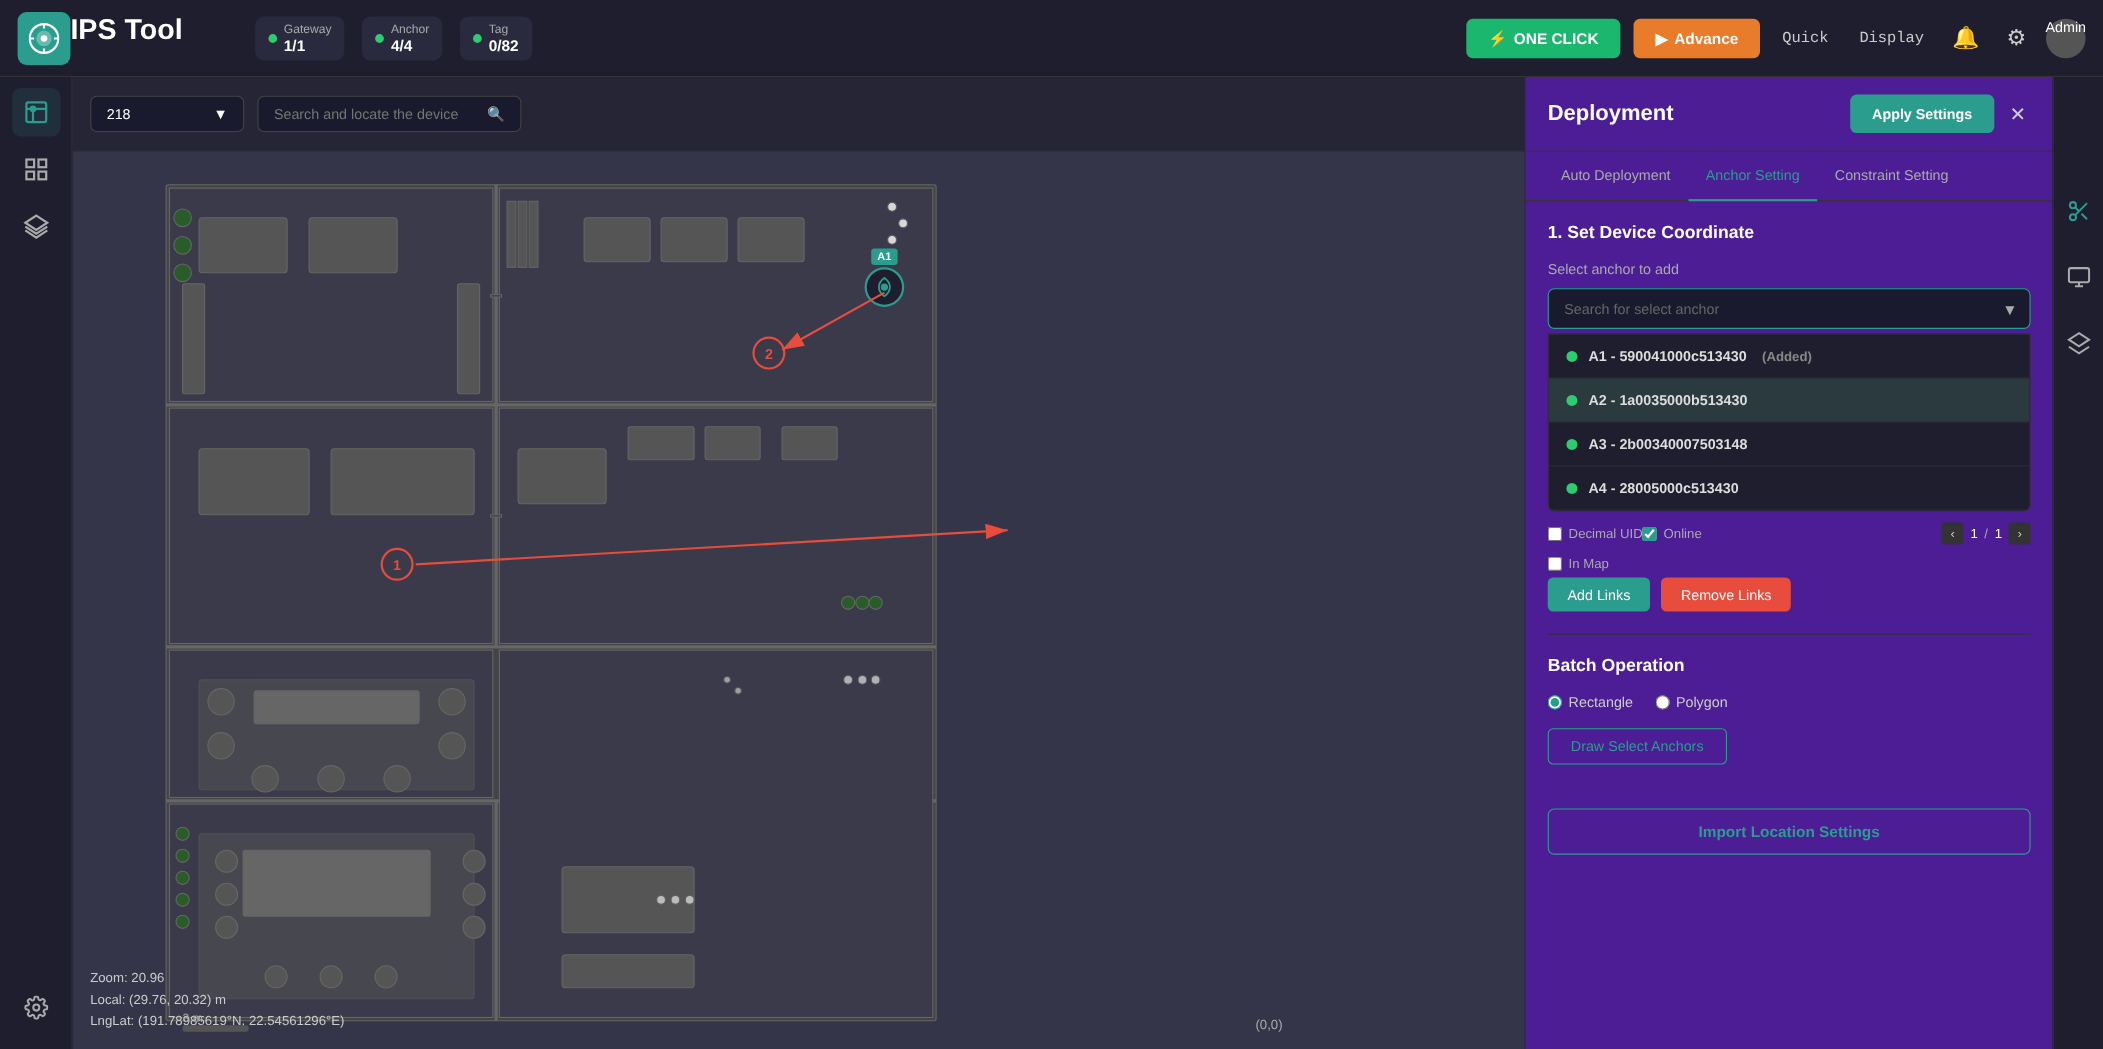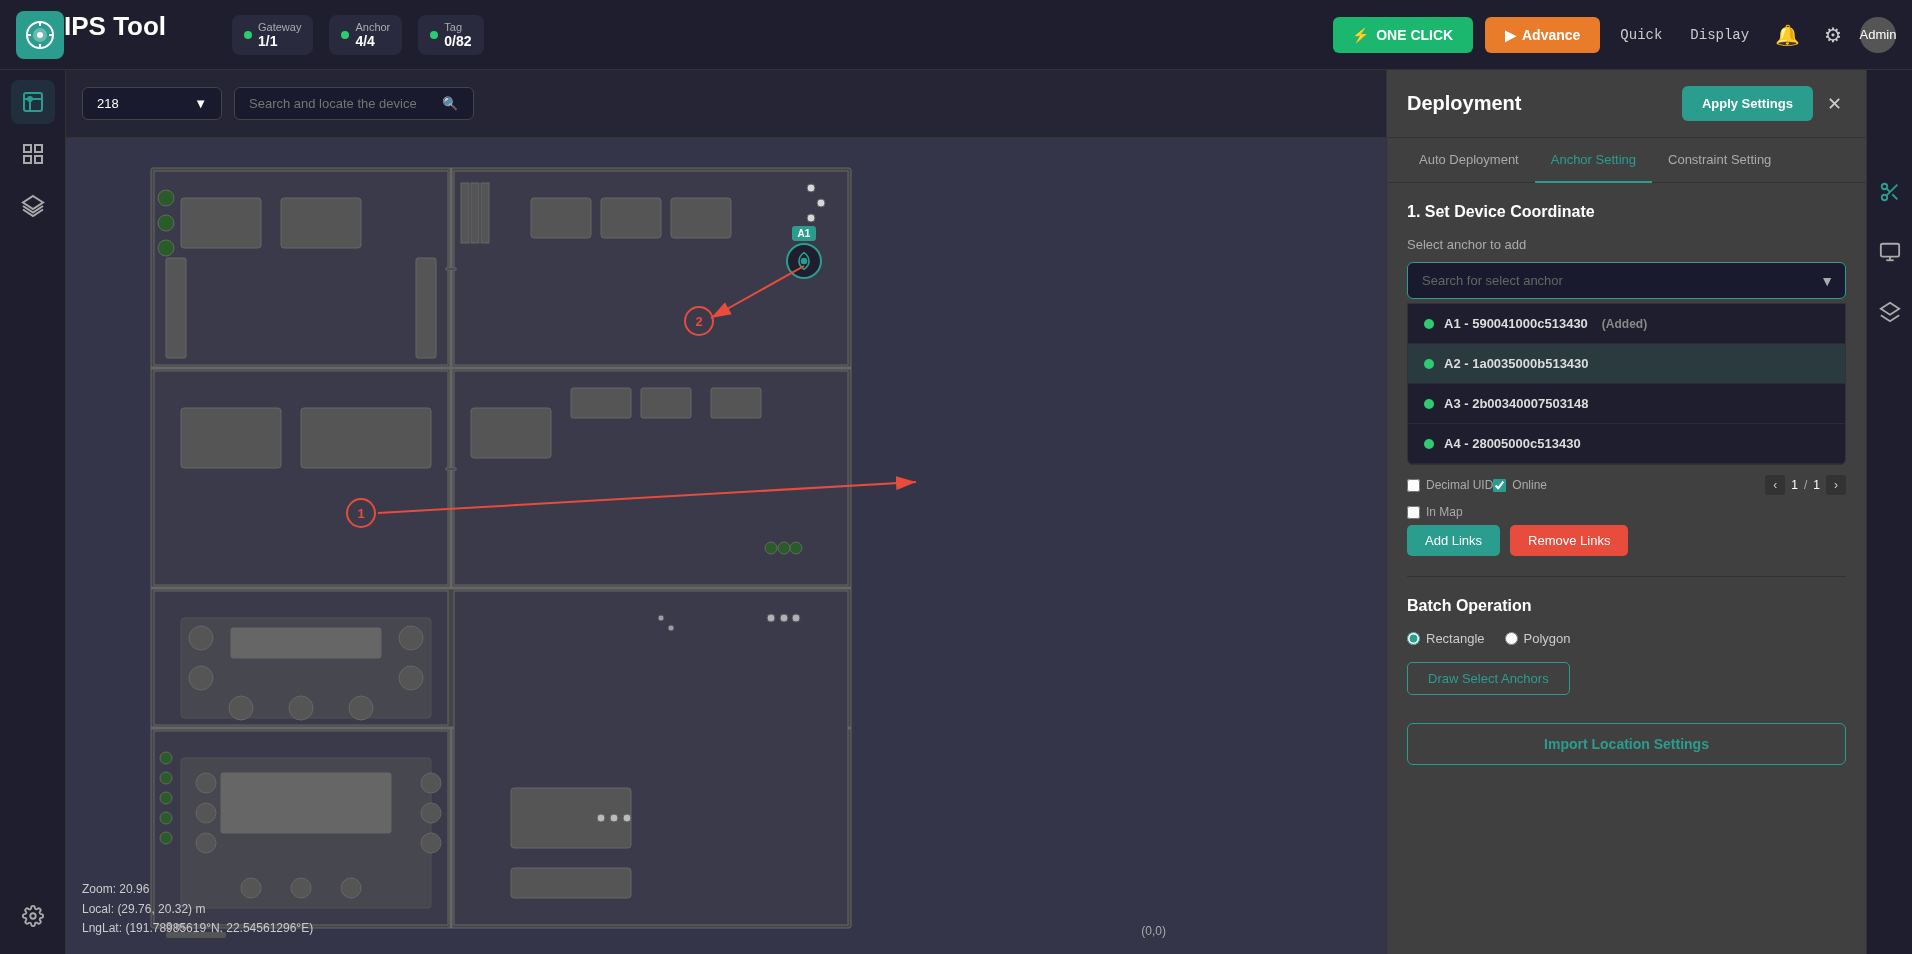--- a/index.html
+++ b/index.html
@@ -40,21 +40,21 @@
       padding: 10px 20px; font-size: 14px; font-weight: 600; cursor: pointer;
       display: flex; align-items: center; gap: 6px;
     }
     .btn-text { background: none; border: none; color: #ccc; font-size: 14px; cursor: pointer; padding: 6px 8px; font-family: Liberation Mono, monospace; }
     .icon-btn {
       background: none; border: none; color: #ccc; cursor: pointer;
       font-size: 20px; padding: 6px;
     }
     .avatar {
       width: 36px; height: 36px; border-radius: 50%; background: #555;
-      display: flex; align-items: center; justify-content: center; font-size: 13px; color: #fff;
+      display: flex; align-items: flex-start; justify-content: center; font-size: 13px; color: #fff;
     }
 
     
     #main { display: flex; height: 884px; }
 
     
     #left-sidebar {
       width: 66px; background: #1e1e2f; border-right: 1px solid #333;
       display: flex; flex-direction: column; align-items: center; padding-top: 10px; gap: 8px;
     }
@@ -94,21 +94,21 @@
     }
     .scale-label {
       position: absolute; bottom: 22px; left: 100px; font-size: 11px; color: #aaa;
     }
     .coords-label {
       position: absolute; bottom: 16px; right: 220px; font-size: 12px; color: #aaa;
     }
 
     
     #right-panel {
-      width: 480px; background: #404040; border-left: 1px solid #333;
+      width: 480px; background: #4c1d95; border-left: 1px solid #333;
       display: flex; flex-direction: column; overflow: hidden;
     }
     #panel-header {
       display: flex; align-items: center; justify-content: space-between;
       padding: 16px 20px; border-bottom: 1px solid #333;
     }
     #panel-title { font-size: 20px; font-weight: 700; color: #fff; }
     .btn-apply {
       background: #2a9d8f; color: #fff; border: none; border-radius: 6px;
       padding: 10px 20px; font-size: 13px; font-weight: 600; cursor: pointer;
@@ -193,21 +193,21 @@
     .btn-draw {
       background: transparent; color: #2a9d8f; border: 1.5px solid #2a9d8f;
       border-radius: 5px; padding: 8px 20px; font-size: 13px; cursor: pointer;
       margin-bottom: 20px;
     }
 
     
     .btn-import {
       width: 100%; background: transparent; color: #2a9d8f; border: 1.5px solid #2a9d8f;
       border-radius: 6px; padding: 12px; font-size: 14px; font-weight: 600; cursor: pointer;
-      margin-top: 8px;
+      margin-top: 20px;
     }
 
     
     #right-edge {
       width: 46px; background: #1e1e2f; border-left: 1px solid #333;
       display: flex; flex-direction: column; align-items: center; padding-top: 100px; gap: 16px;
     }
 
     
     #map-bg {

